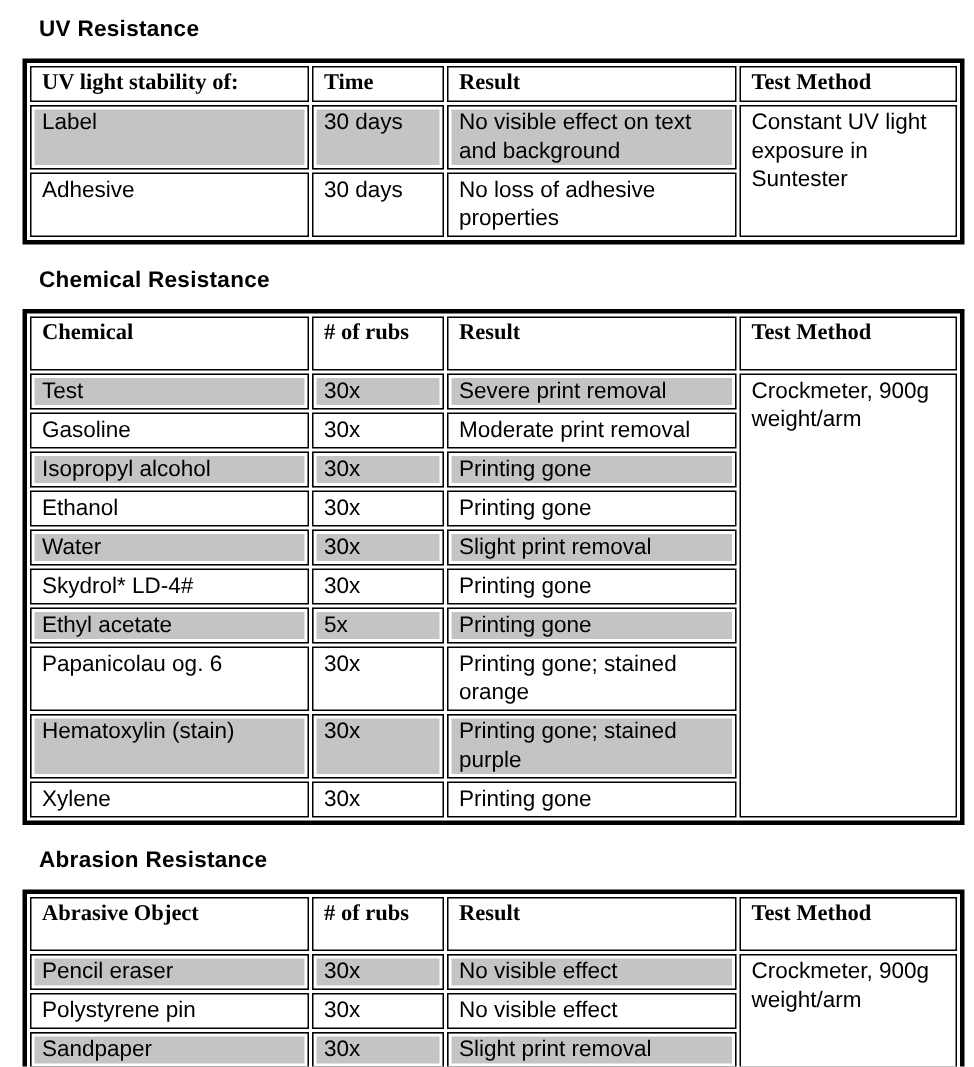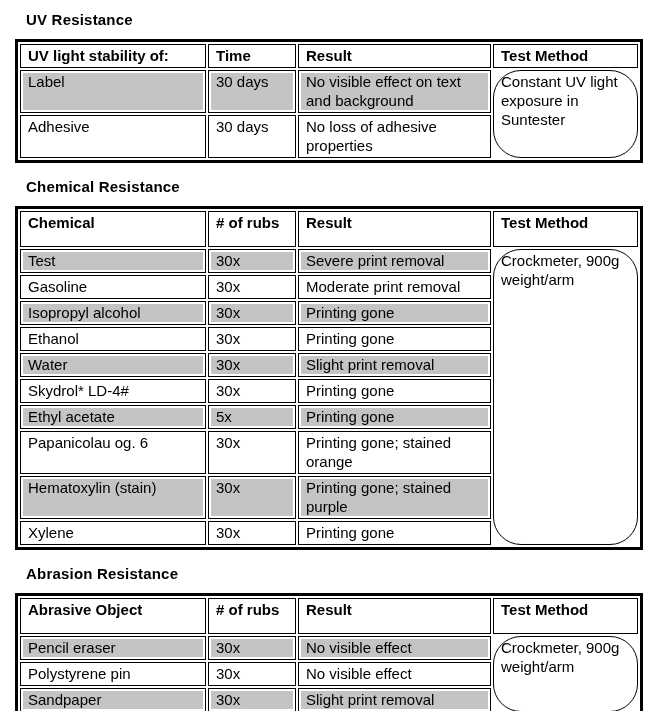--- a/index.html
+++ b/index.html
@@ -34,29 +34,29 @@
   col.c3{width:193px;}
   col.c4{width:145px;}
   th,td{
     border:1px solid var(--border);
     padding:1px 6px 2px 7px;
     font-size:15px;line-height:19px;
     text-align:left;vertical-align:top;
     overflow:hidden;
     background:#fff;
   }
-  th{font-weight:bold;}
+  th{font-weight:bold;font-family:Liberation Serif, serif;}
   tr.hdr-tall th{height:36px;}
   td.shaded{
     background:var(--shaded);
     box-shadow:inset 0 0 0 2px #fff;
     margin-left:44px;
   }
   tr.r2 td{height:40px;}
-  td.method{vertical-align:top;border-radius:28px;}
+  td.method{vertical-align:top;}
 </style>
 </head>
 <body>
 
 <section>
   <h2 class="section-title">UV Resistance</h2>
   <table>
     <colgroup>
         <col class="c1">
         <col class="c2">

